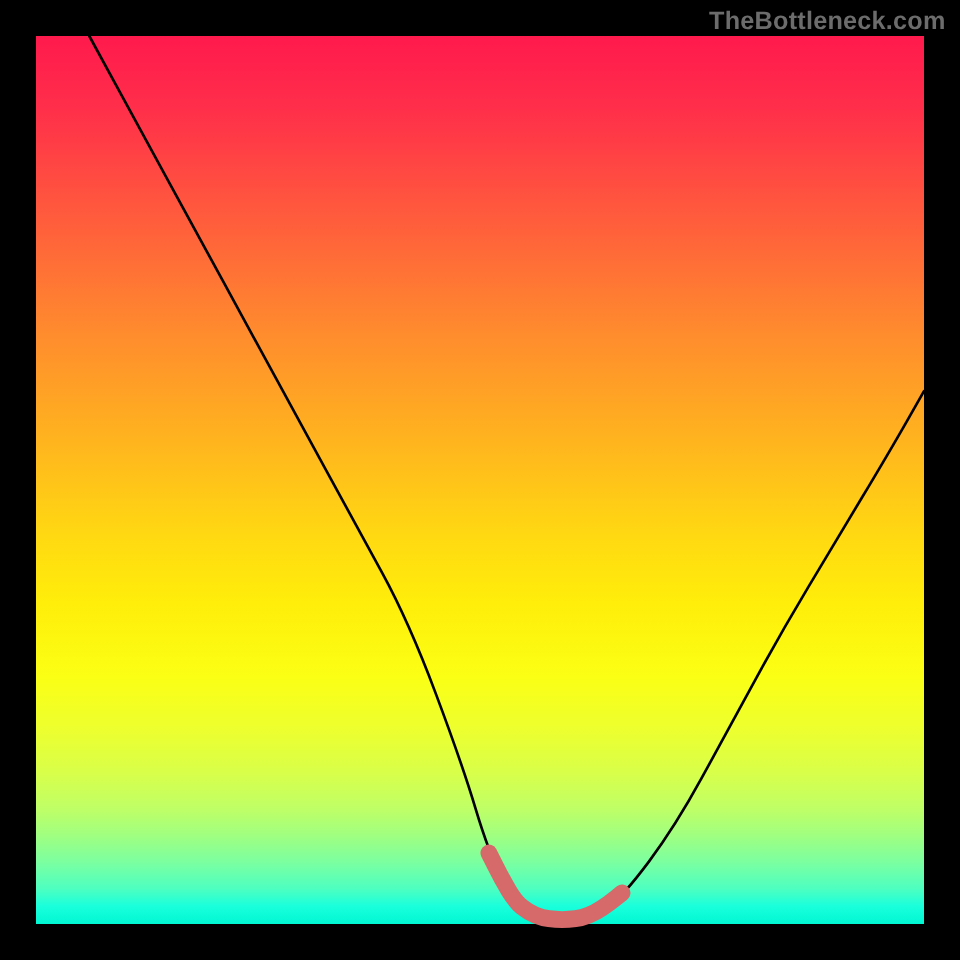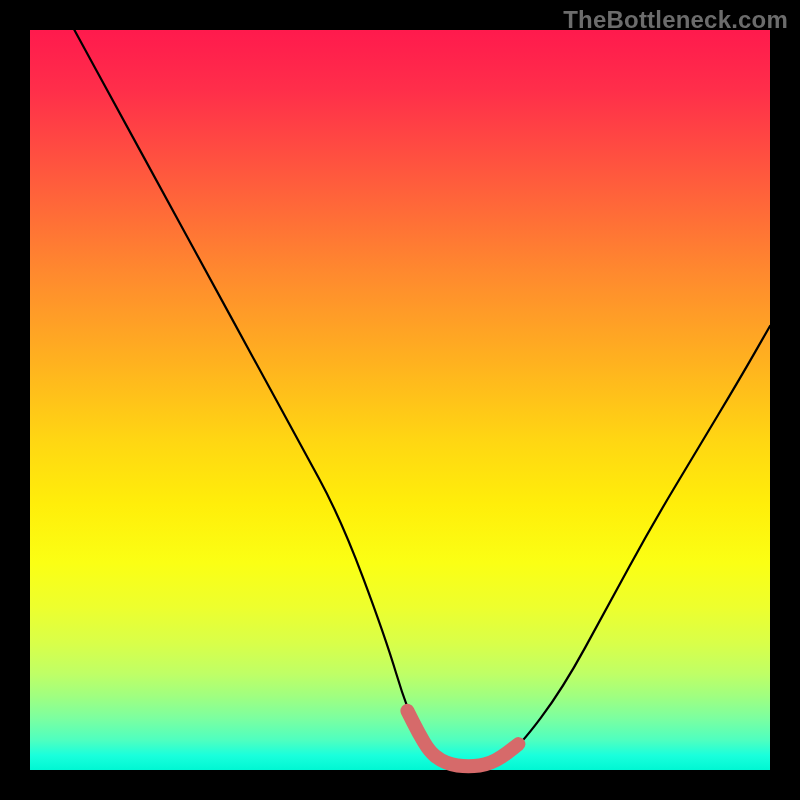--- a/index.html
+++ b/index.html
@@ -40,21 +40,21 @@
     left: 0; top: 0;
     width: 740px;
     height: 740px;
     overflow: visible;
   }
   .watermark {
     position: absolute;
     top: 6px;
     right: 12px;
     font-family: Arial, Helvetica, sans-serif;
-    font-size: 24px;
+    font-size: 21px;
     font-weight: 600;
     color: #6c6c6c;
     letter-spacing: 0.2px;
     user-select: none;
   }
 </style>
 </head>
 <body>
 
 <div class="frame">

